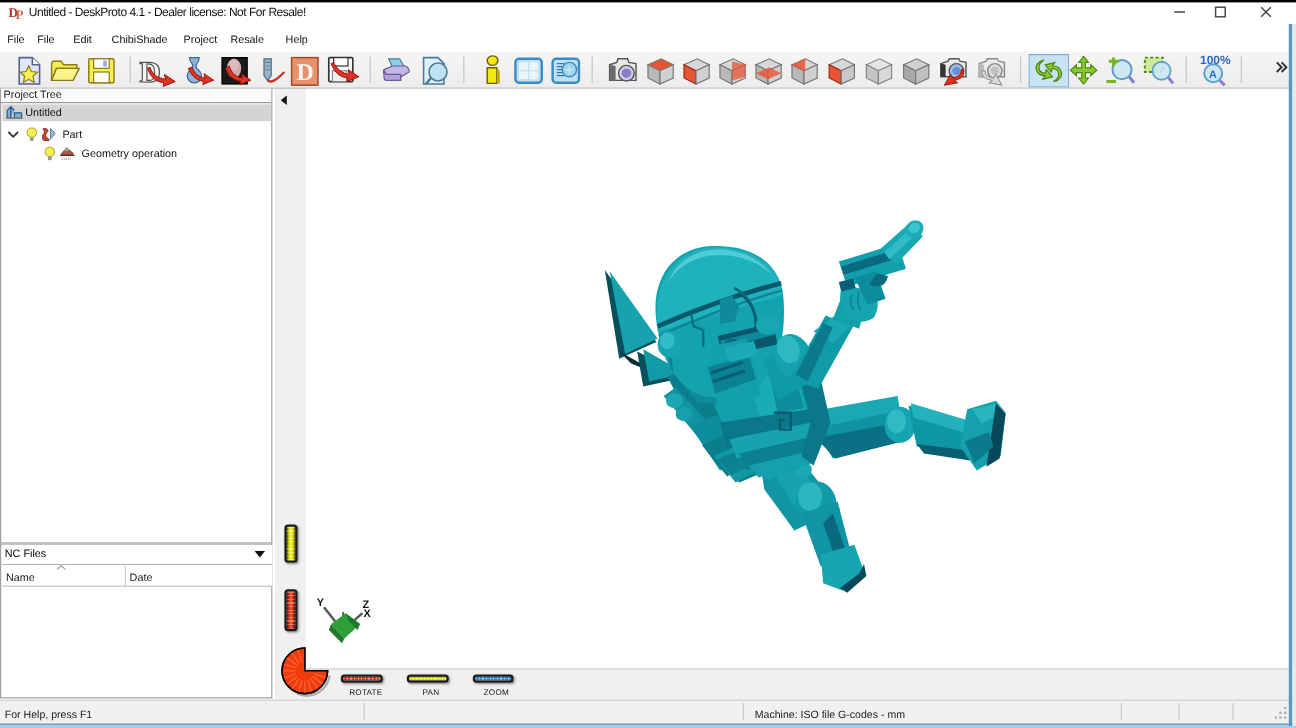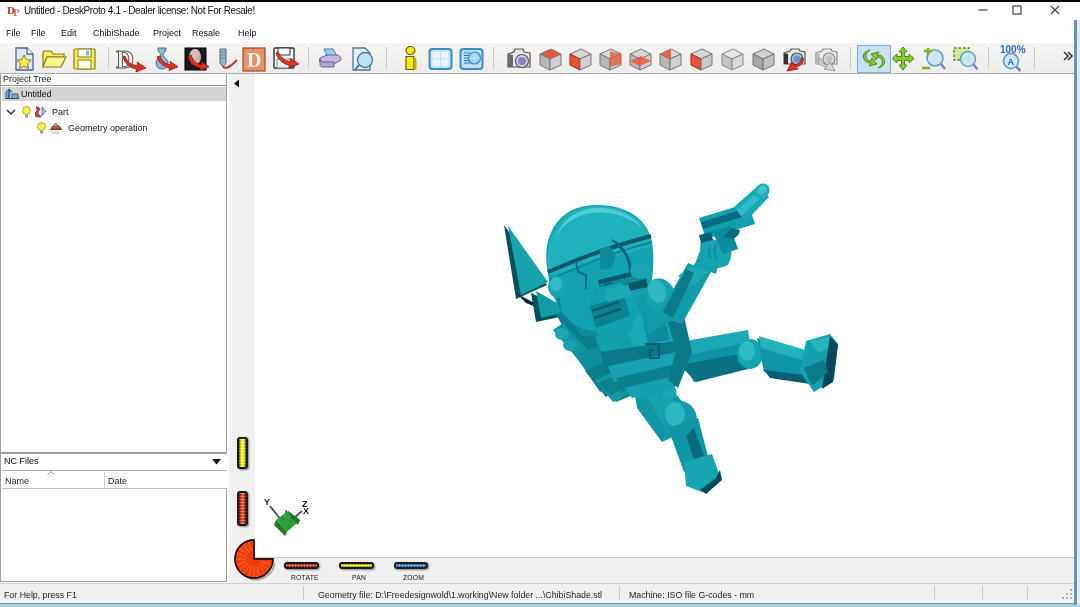--- a/index.html
+++ b/index.html
@@ -493,21 +493,20 @@
     <path d="M18 28 L29 40 L27 44 L16 33 Z" fill="#1d7a26"></path>
     <path d="M30 19 L42 28 L40 33 L33 26 Z" fill="#1d7a26"></path>
     <text x="6" y="13" font-size="9" font-weight="bold" fill="#111">Y</text>
     <text x="44" y="15" font-size="9" font-weight="bold" fill="#111">Z</text>
     <text x="45" y="22" font-size="9" font-weight="bold" fill="#111">X</text>
   </svg>
 
   <div id="statusbar" class="abs">
     <span style="left:4px">For Help, press F1</span>
     <div class="stsep" style="left:303px"></div>
-    <span style="left:318px">Geometry file: D:\Freedesignwold\1.working\New folder ...\ChibiShade.stl</span>
     <div class="stsep" style="left:619px"></div>
     <span style="left:629px">Machine: ISO file G-codes - mm</span>
     <div class="stsep" style="left:934px"></div>
     <div class="stsep" style="left:982px"></div>
     <div class="stsep" style="left:1027px"></div>
   </div>
   <div id="bottomedge" class="abs"></div>
   <div id="rightedge" class="abs"></div>
   <div id="rightedge2"></div>
   <svg class="abs" style="left:1062px;top:589px" width="12" height="12" viewBox="0 0 12 12">

